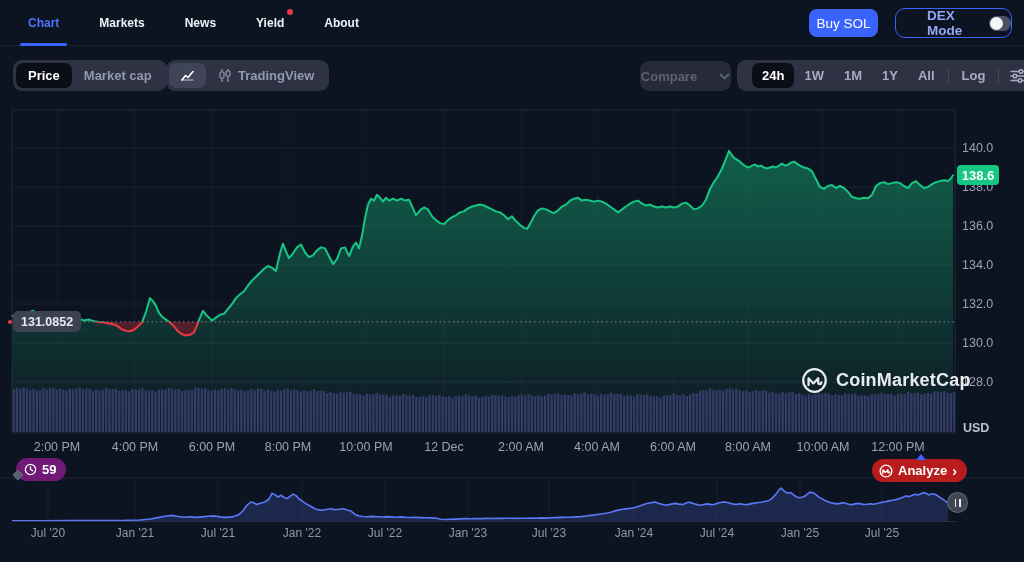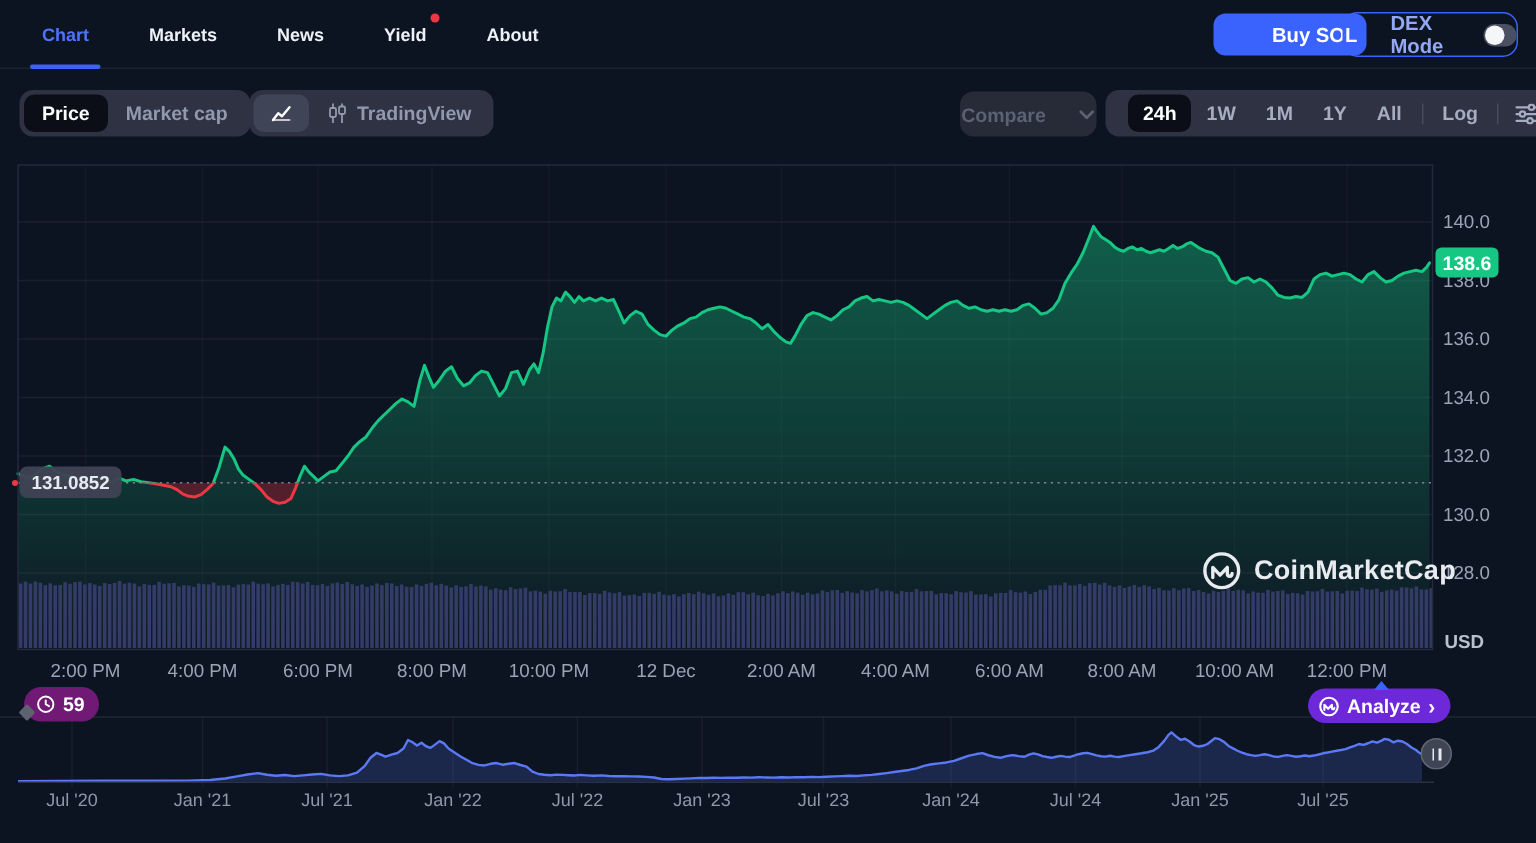--- a/index.html
+++ b/index.html
@@ -9,21 +9,21 @@
 
   
   #main-nav{position:absolute;left:0;top:0;width:1024px;height:46px;border-bottom:1px solid #1c2231;
     display:flex;align-items:center;padding-left:28px;gap:40px;box-sizing:border-box;z-index:6;}
   .nav-tab{position:relative;font-size:12px;font-weight:bold;color:#eef1f6;height:46px;line-height:46px;cursor:pointer;}
   .nav-tab.active{color:#4d74fb;}
   .nav-tab.active::after{content:"";position:absolute;left:-8px;right:-8px;bottom:0;height:3px;border-radius:3px;background:#3a62fc;}
   .nav-dot{position:absolute;right:-9px;top:9px;width:6px;height:6px;border-radius:50%;background:#ea3943;}
 
   #buy-sol{position:absolute;left:809px;top:9px;width:69px;height:28px;background:#3a62fc;border-radius:8px;
-    color:#fff;font-size:13.5px;font-weight:bold;display:flex;align-items:center;justify-content:center;z-index:6;cursor:pointer;padding-left:33px;}
+    color:#fff;font-size:13.5px;font-weight:normal;display:flex;align-items:center;justify-content:center;z-index:6;cursor:pointer;}
   #dex-pill{position:absolute;left:895px;top:8px;width:117px;height:30px;border:1px solid #3a62fc;border-radius:10px;
     display:flex;align-items:center;justify-content:center;gap:8px;box-sizing:border-box;z-index:6;cursor:pointer;padding-left:31px;}
   #dex-pill .lbl{color:#93a7f2;font-size:13.5px;font-weight:bold;}
   .toggle{width:27px;height:15px;border-radius:8px;background:#4a5062;position:relative;}
   .toggle .knob{position:absolute;left:1px;top:1px;width:13px;height:13px;border-radius:50%;background:#f5f6f8;}
 
   
   .seg-group{position:absolute;top:60px;height:31px;background:#2e3243;border-radius:9px;display:flex;
     align-items:center;padding:3px;box-sizing:border-box;z-index:6;}
   .seg{height:25px;display:flex;align-items:center;padding:0 12px;border-radius:7px;font-size:13px;
@@ -54,21 +54,21 @@
   #open-dot{position:absolute;left:8px;top:320px;width:4px;height:4px;border-radius:50%;background:#ea3943;z-index:4;}
   #open-pill{position:absolute;left:13px;top:311px;height:21px;background:rgba(62,67,82,.96);border-radius:5px;
     color:#e8eaf1;font-size:12.5px;font-weight:bold;display:flex;align-items:center;padding:0 8px;z-index:4;}
   #watermark{position:absolute;left:801px;top:367px;display:flex;align-items:center;gap:8px;z-index:3;opacity:.96;}
   #watermark .wm-text{color:#f2f4f8;font-size:18px;font-weight:bold;letter-spacing:.2px;}
 
   #history-badge{position:absolute;left:16px;top:458px;height:23px;background:#701a75;border-radius:12px;
     display:flex;align-items:center;gap:5px;padding:0 10px 0 8px;color:#fff;font-size:13px;font-weight:bold;z-index:6;cursor:pointer;}
   #history-badge::before{content:"";position:absolute;left:-2px;top:13px;width:8px;height:8px;background:#5d6270;
     transform:rotate(45deg);border-radius:1px;}
-  #analyze-btn{position:absolute;left:872px;top:459px;height:23px;background:#6d28d9;border-radius:12px;
+  #analyze-btn{position:absolute;left:872px;top:459px;height:23px;background:#b91c1c;border-radius:12px;
     display:flex;align-items:center;gap:5px;padding:0 10px 0 7px;color:#fff;font-size:13px;font-weight:bold;z-index:6;cursor:pointer;}
   #analyze-btn::before{content:"";position:absolute;left:44px;top:-5px;border-left:5px solid transparent;
     border-right:5px solid transparent;border-bottom:6px solid #3a62fc;}
   .chev-right::after{content:"\203A";font-size:14px;font-weight:bold;}
 
   #timeline-handle{position:absolute;left:947px;top:492px;width:21px;height:21px;border-radius:50%;background:#3f4554;
     border:1px solid rgba(255,255,255,.18);box-sizing:border-box;display:flex;align-items:center;justify-content:center;gap:3px;z-index:6;cursor:ew-resize;}
   #timeline-handle i{display:block;width:1.5px;height:8px;background:#e8eaf0;}
 </style>
 </head>

